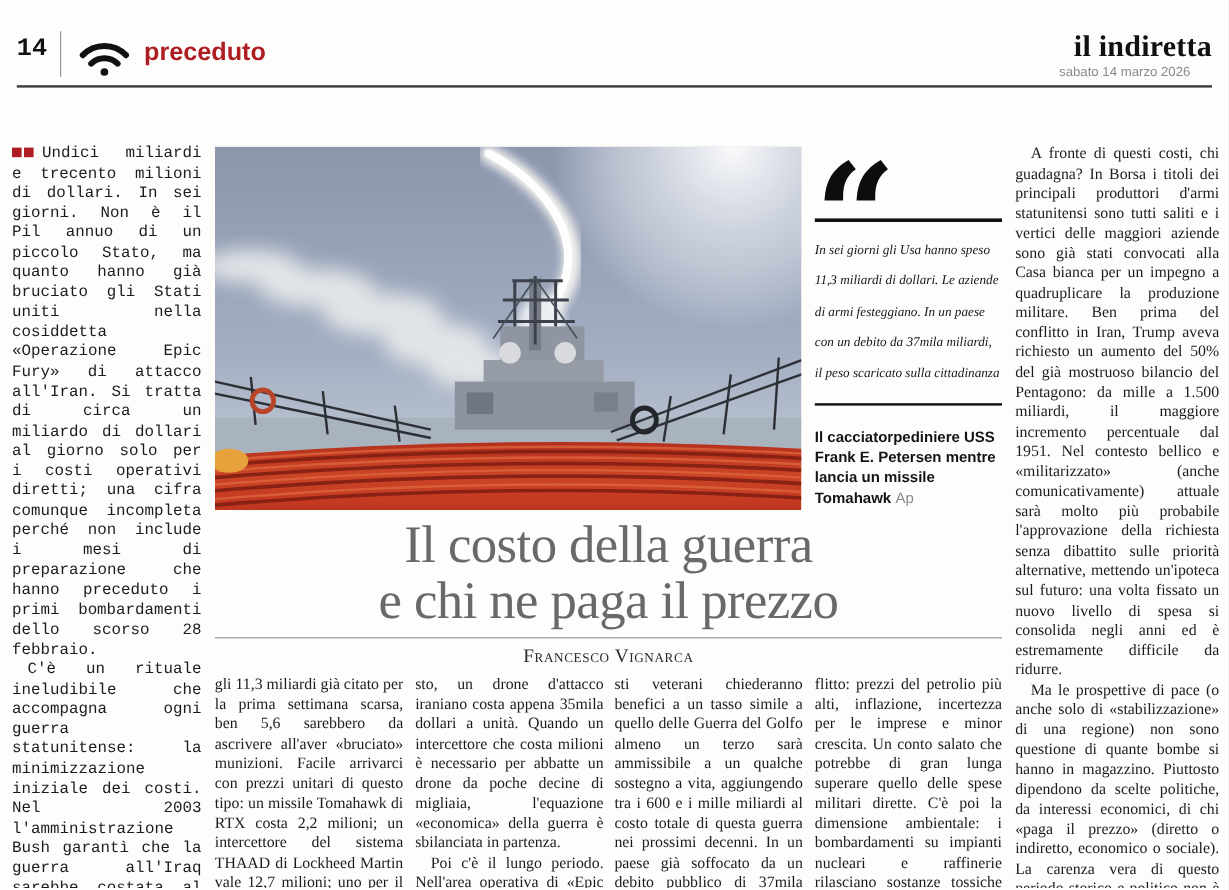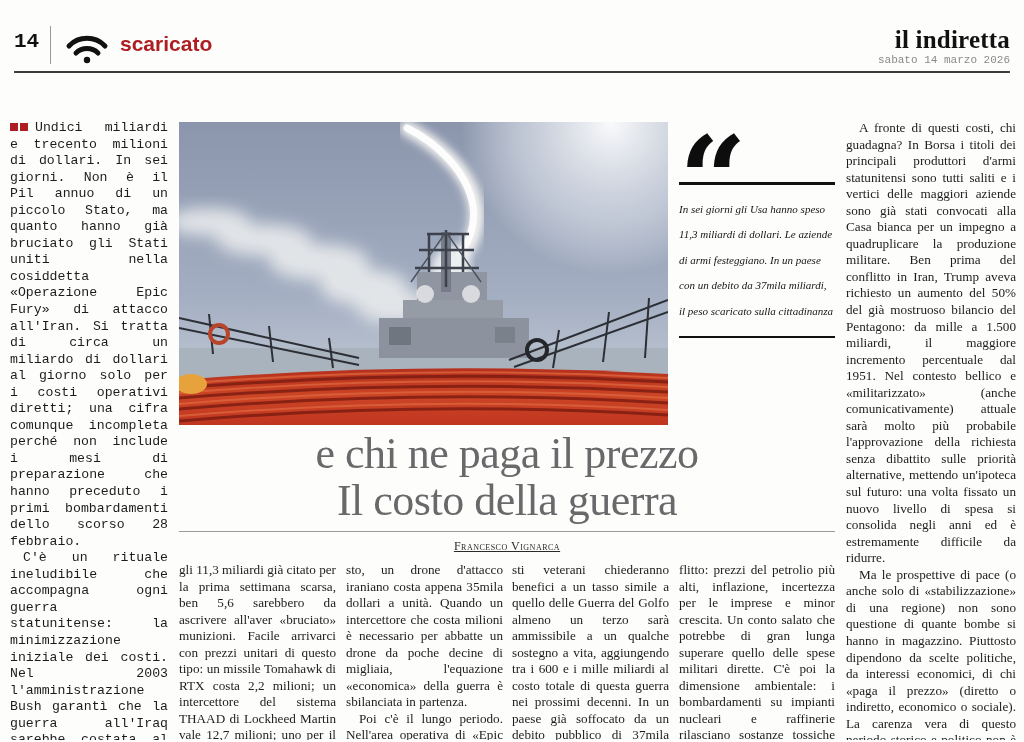--- a/index.html
+++ b/index.html
@@ -7,38 +7,38 @@
         font-family:"Liberation Serif","DejaVu Serif",serif;color:#1c1c1c;overflow:hidden;}
   
   .hdr-pagenum{position:absolute;left:14px;top:30px;font-family:Liberation Mono, monospace;
         font-weight:bold;font-size:21px;color:#111;}
   .hdr-divider{position:absolute;left:50px;top:26px;width:1px;height:38px;background:#999;}
   .hdr-wifi{position:absolute;left:64px;top:28px;width:46px;height:36px;}
   .hdr-section{position:absolute;left:120px;top:32px;font-family:"Liberation Sans",sans-serif;
         font-weight:bold;font-size:21px;}
   .hdr-masthead{position:absolute;right:14px;top:26px;font-weight:bold;font-size:25px;color:#111;
         letter-spacing:.2px;}
-  .hdr-date{position:absolute;right:14px;top:54px;font-family:Liberation Mono, monospace;
+  .hdr-date{position:absolute;right:32px;top:54px;font-family:Liberation Sans, sans-serif;
         font-size:11px;color:#8a8a8a;}
   .hdr-rule{position:absolute;left:14px;right:14px;top:71px;height:2px;background:#3c3c3c;}
   
   .bodycol{position:absolute;font-size:13.2px;line-height:16.55px;text-align:justify;
         overflow:hidden;color:#1c1c1c;}
   .bodycol p{margin:0;}
   .bodycol p.ind{text-indent:13px;}
   .sq{display:inline-block;width:8px;height:8px;margin-right:2px;position:relative;top:0px;}
   .sqwrap{margin-right:5px;}
   
   .photo{position:absolute;left:179px;top:122px;width:489px;height:303px;overflow:hidden;}
   
   .headline{position:absolute;left:179px;top:430px;width:656px;text-align:center;
         font-size:44px;line-height:47px;color:#69696b;letter-spacing:-.5px;}
   .headline-rule{position:absolute;left:179px;top:531px;width:656px;height:1px;background:#9a9a9a;}
   .byline{position:absolute;left:179px;top:539px;width:656px;text-align:center;
-        font-variant:small-caps;font-size:12px;color:#2a2a2a;letter-spacing:.5px;text-decoration:underline;}
+        font-variant:small-caps;font-size:16px;color:#2a2a2a;letter-spacing:.5px;}
   
   .pq{position:absolute;left:679px;top:124px;width:156px;}
   .pq-glyph{height:56px;overflow:hidden;font-family:"DejaVu Serif",serif;font-weight:bold;
         font-size:118px;line-height:112px;color:#0d0d0d;letter-spacing:-8px;}
   .pq-rule-top{height:3px;background:#111;margin-top:2px;}
   .pq-text{font-style:italic;font-size:11px;line-height:25.4px;color:#141414;margin-top:12px;}
   .pq-rule-bot{height:2px;background:#111;margin-top:12px;}
   .caption{position:absolute;left:679px;top:356px;width:156px;
         font-family:"Liberation Sans",sans-serif;font-weight:bold;font-size:12.5px;
         line-height:17px;color:#141414;}
@@ -51,21 +51,21 @@
 
   <div class="hdr-pagenum">14</div>
   <div class="hdr-divider"></div>
   <div class="hdr-wifi">
     <svg viewBox="0 0 46 36" width="46" height="36">
       <path d="M5 18 A 25 25 0 0 1 41 18" fill="none" stroke="#111" stroke-width="5" stroke-linecap="round"></path>
       <path d="M12 25 A 16 16 0 0 1 34 25" fill="none" stroke="#111" stroke-width="5" stroke-linecap="round"></path>
       <circle cx="23" cy="32" r="3.2" fill="#111"></circle>
     </svg>
   </div>
-  <div class="hdr-section" style="color:#ae1d22;">scaricato</div>
+  <div class="hdr-section" style="color:#ae1d22;">preceduto</div>
   <div class="hdr-masthead">il indiretta</div>
   <div class="hdr-date">sabato 14 marzo 2026</div>
   <div class="hdr-rule"></div>
 
   <div class="bodycol" style="left:10px;top:120px;width:158px;height:620px;font-family:Liberation Mono, monospace;">
     <p><span class="sqwrap"><span class="sq" style="background:#ae1d22;"></span><span class="sq" style="background:#ae1d22;"></span></span><span>Undici miliardi e trecento milioni di dollari. In sei giorni. Non è il Pil annuo di un piccolo Stato, ma quanto hanno già bruciato gli Stati uniti nella cosiddetta «Operazione Epic Fury» di attacco all'Iran. Si tratta di circa un miliardo di dollari al giorno solo per i costi operativi diretti; una cifra comunque incompleta perché non include i mesi di preparazione che hanno preceduto i primi bombardamenti dello scorso 28 febbraio.</span></p>
     <p class="ind">C'è un rituale ineludibile che accompagna ogni guerra statunitense: la minimizzazione iniziale dei costi. Nel 2003 l'amministrazione Bush garantì che la guerra all'Iraq sarebbe costata al massimo cinquanta miliardi. Sarebbe stata una «passeggiata». Vent'anni dopo, la stima complessiva diretta e indiretta supera gli 8mila miliardi di dollari. Ma ciò non impedisce all'amministrazione Usa di replicare lo stesso schema: quella in Iran è un'altra guerra integralmente scelta e non «obbligata» (perché agita senza che ci fosse una minaccia imminente) con una leadership immotivatamente ottimista sui risultati tattici e strategici e una scarsa pianificazione. E addirittura il Congresso Usa, pur sollecitato a stanziare un supplemento di fondi in emergenza, mostra già alcune resistenze bipartisan.</p>
 
   </div>
 
@@ -167,24 +167,28 @@
     </svg>
   </div>
 
   <div class="pq">
     <div class="pq-glyph">“</div>
     <div class="pq-rule-top"></div>
     <div class="pq-text">In sei giorni gli Usa hanno speso 11,3 miliardi di dollari. Le aziende di armi festeggiano. In un paese con un debito da 37mila miliardi, il peso scaricato sulla cittadinanza</div>
     <div class="pq-rule-bot"></div>
   </div>
 
+  <div class="caption">
+    <span>Il cacciatorpediniere USS Frank E. Petersen mentre lancia un missile Tomahawk</span>
+    <span class="credit"> <span>Ap</span></span>
+  </div>
 
   <div class="headline">
+    <div>Il costo della guerra</div>
     <div>e chi ne paga il prezzo</div>
-    <div>Il costo della guerra</div>
   </div>
   <div class="headline-rule"></div>
   <div class="byline">Francesco Vignarca</div>
 
   <div class="bodycol" style="left:179px;top:562px;width:157px;height:178px;">
     <p>gli 11,3 miliardi già citato per la prima settimana scarsa, ben 5,6 sarebbero da ascrivere all'aver «bruciato» munizioni. Facile arrivarci con prezzi unitari di questo tipo: un missile Tomahawk di RTX costa 2,2 milioni; un intercettore del sistema THAAD di Lockheed Martin vale 12,7 milioni; uno per il Patriot tre milioni. Riserve ammassate in decenni vengono consumate nel giro di giorni. Sul fronte oppo-</p>
   </div>
   <div class="bodycol" style="left:346px;top:562px;width:157px;height:178px;">
     <p>sto, un drone d'attacco iraniano costa appena 35mila dollari a unità. Quando un intercettore che costa milioni è necessario per abbatte un drone da poche decine di migliaia, l'equazione «economica» della guerra è sbilanciata in partenza.</p>
     <p class="ind">Poi c'è il lungo periodo. Nell'area operativa di «Epic Fury» sono coinvolti oltre 50mila militari americani, esposti a contaminanti e tossine. Se que-</p>

